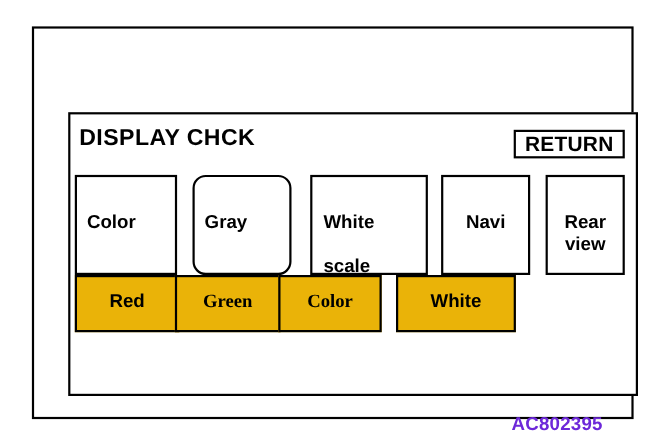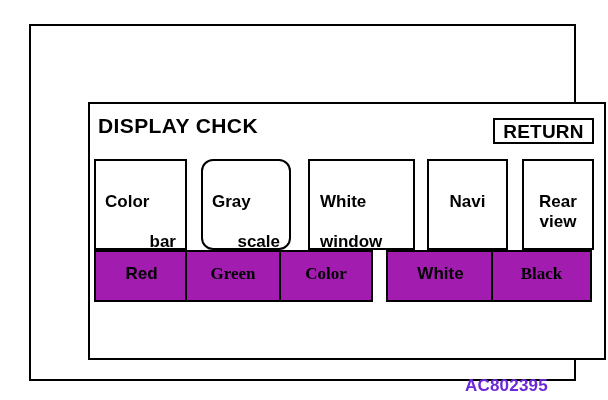--- a/index.html
+++ b/index.html
@@ -28,21 +28,21 @@
     width: 547px;
     height: 357px;
     border: 2px solid #000000;
     box-sizing: border-box;
     background: #ffffff;
   }
 
   
   #panel {
     position: absolute;
-    left: 57px;
+    left: 31px;
     top: 76px;
     width: 518px;
     height: 258px;
     border: 2px solid #000000;
     box-sizing: border-box;
     background: #ffffff;
   }
 
   
   #panel-title {
@@ -109,21 +109,21 @@
   .lbl.centered    { text-align: center; }
 
   
   .grp { position: absolute; top: 146px; height: 70px; }
   .grp .cell {
     position: absolute;
     top: 0;
     height: 52px;
     border: 2px solid #000000;
     box-sizing: border-box;
-    background: #a21caf;
+    background: #eab308;
   }
   .grp .cell + .cell { margin-left: -2px; font-family: Liberation Serif, serif; }
   .grp .cell .lbl {
     position: absolute;
     left: 0; right: 0;
     top: 12px;
     text-align: center;
     font-size: 17px;
     font-weight: bold;
     line-height: 1.18;
@@ -153,35 +153,33 @@
 
       <div id="panel-title">DISPLAY CHCK</div>
 
       <div id="return-button">
         <span class="lbl">RETURN</span>
       </div>
 
       <div class="btn row1" style="left:4px; width:93px;">
         <div class="lbl stagger">
           <span class="l1">Color</span>
-          <span class="l2">bar</span>
         </div>
       </div>
 
       <div class="btn row1" style="left:111px; width:90px;border-radius:12px;">
         <div class="lbl stagger">
           <span class="l1">Gray</span>
-          <span class="l2">scale</span>
         </div>
       </div>
 
       <div class="btn row1" style="left:218px; width:107px;">
         <div class="lbl leftblock">
           <span class="l1">White</span>
-          <span class="l2">window</span>
+          <span class="l2">scale</span>
         </div>
       </div>
 
       <div class="btn row1" style="left:432px; width:72px;">
         <div class="lbl centered">
           <span class="l1">Rear</span>
           <span class="l2">view</span>
         </div>
       </div>
 
@@ -200,23 +198,20 @@
         </div>
         <div class="cell" style="left:187px; width:94px;">
           <span class="lbl">Color</span>
         </div>
       </div>
 
       <div class="grp" style="left:296px; width:208px;">
         <div class="cell" style="left:0px; width:109px;">
           <span class="lbl">White</span>
         </div>
-        <div class="cell" style="left:107px; width:101px;">
-          <span class="lbl">Black</span>
-        </div>
       </div>
 
     </div>
 
     <div id="figure-code">AC802395</div>
 
   </div>
 
 </div>
 

